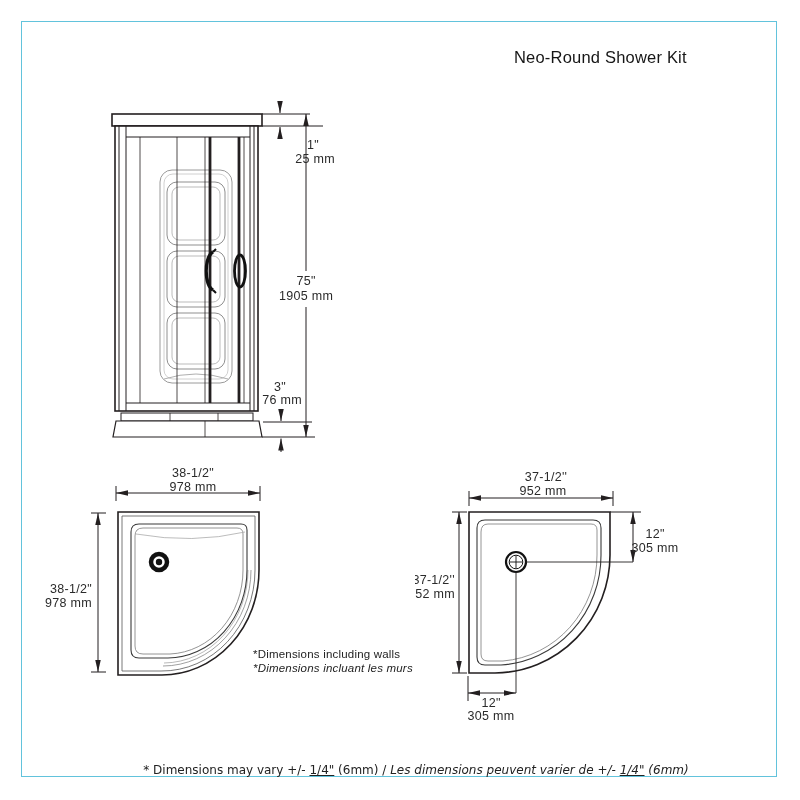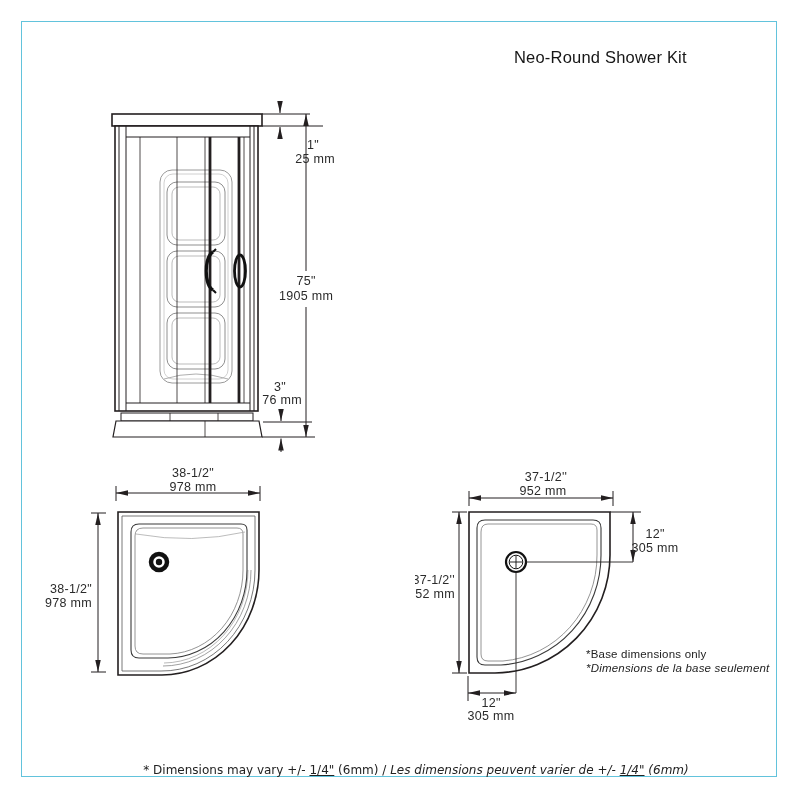--- a/index.html
+++ b/index.html
@@ -205,19 +205,19 @@
       <text class="dimtext" text-anchor="middle" x="128" y="33">952 mm</text>
       <text class="dimtext" text-anchor="end" x="40" y="122">37-1/2''</text>
       <text class="dimtext" text-anchor="end" x="40" y="136">952 mm</text>
       <text class="dimtext" text-anchor="middle" x="240" y="76">12"</text>
       <text class="dimtext" text-anchor="middle" x="240" y="90">305 mm</text>
       <text class="dimtext" text-anchor="middle" x="76" y="245">12"</text>
       <text class="dimtext" text-anchor="middle" x="76" y="258">305 mm</text>
     </g>
   </svg>
 
-  <div class="note" style="left:586px;top:647px">
-    <div class="en">*Base dimensions only</div>
-    <div class="fr">*Dimensions de la base seulement</div>
+  <div class="note" style="left:253px;top:647px">
+    <div class="en">*Dimensions including walls</div>
+    <div class="fr">*Dimensions incluant les murs</div>
   </div>
 
   <div class="footer"><span>* Dimensions may vary +/- </span><span class="frac">1/4"</span><span> (6mm) / </span><span class="fr">Les dimensions peuvent varier de +/- </span><span class="fr frac">1/4"</span><span class="fr"> (6mm)</span></div>
 </div>
 
 </body></html>

